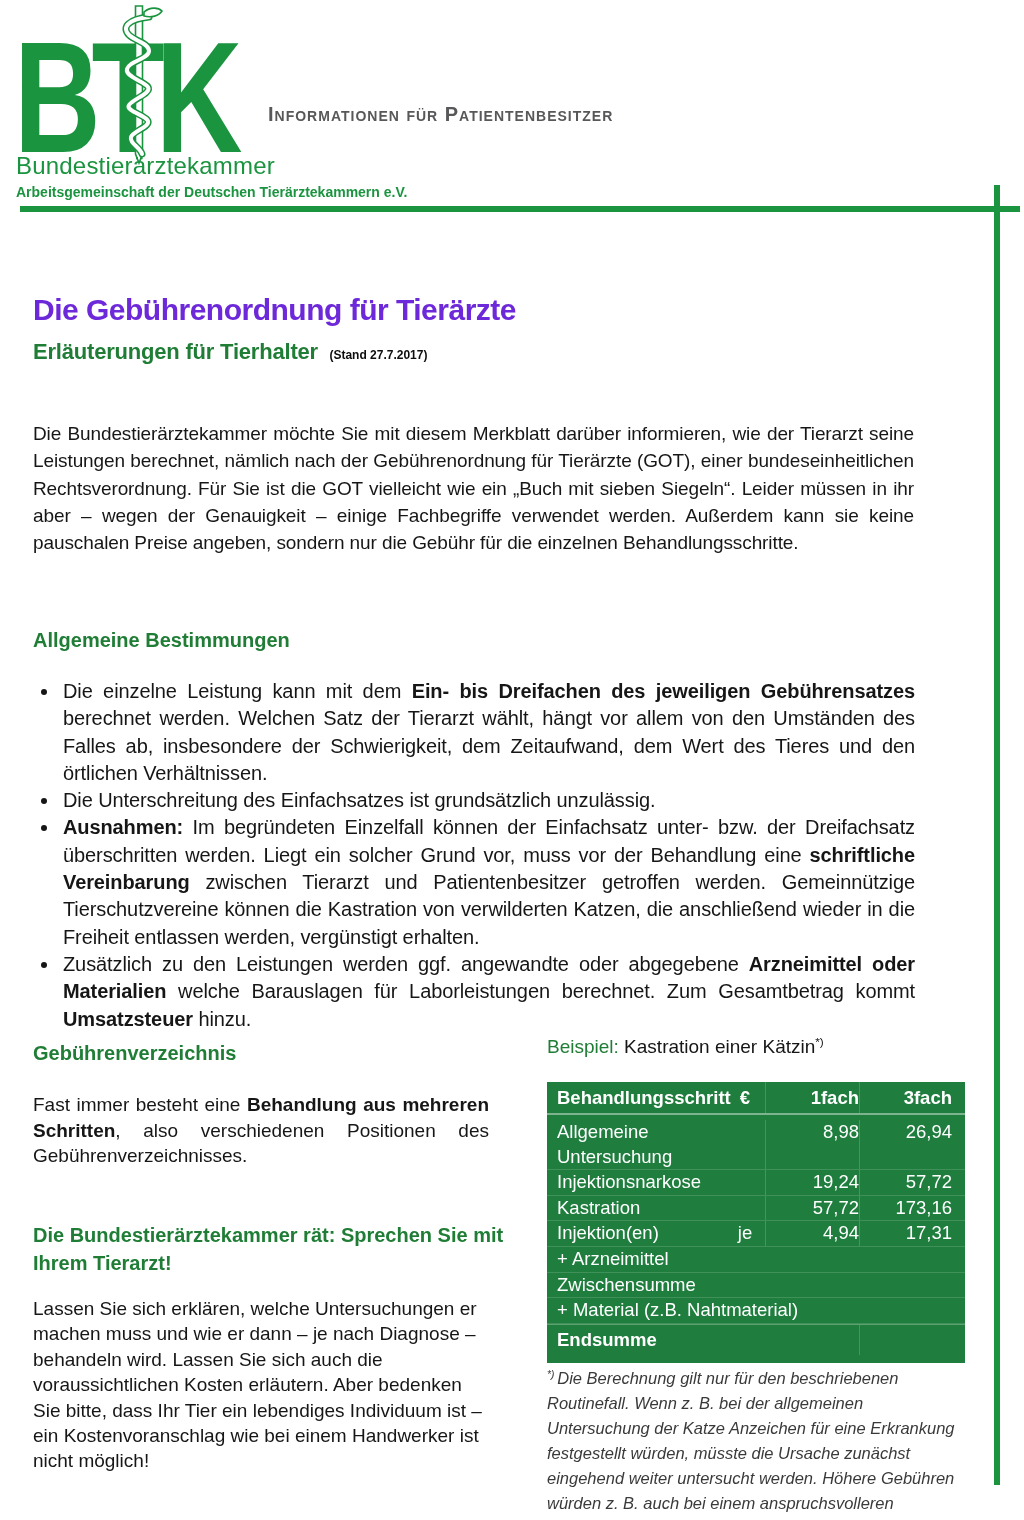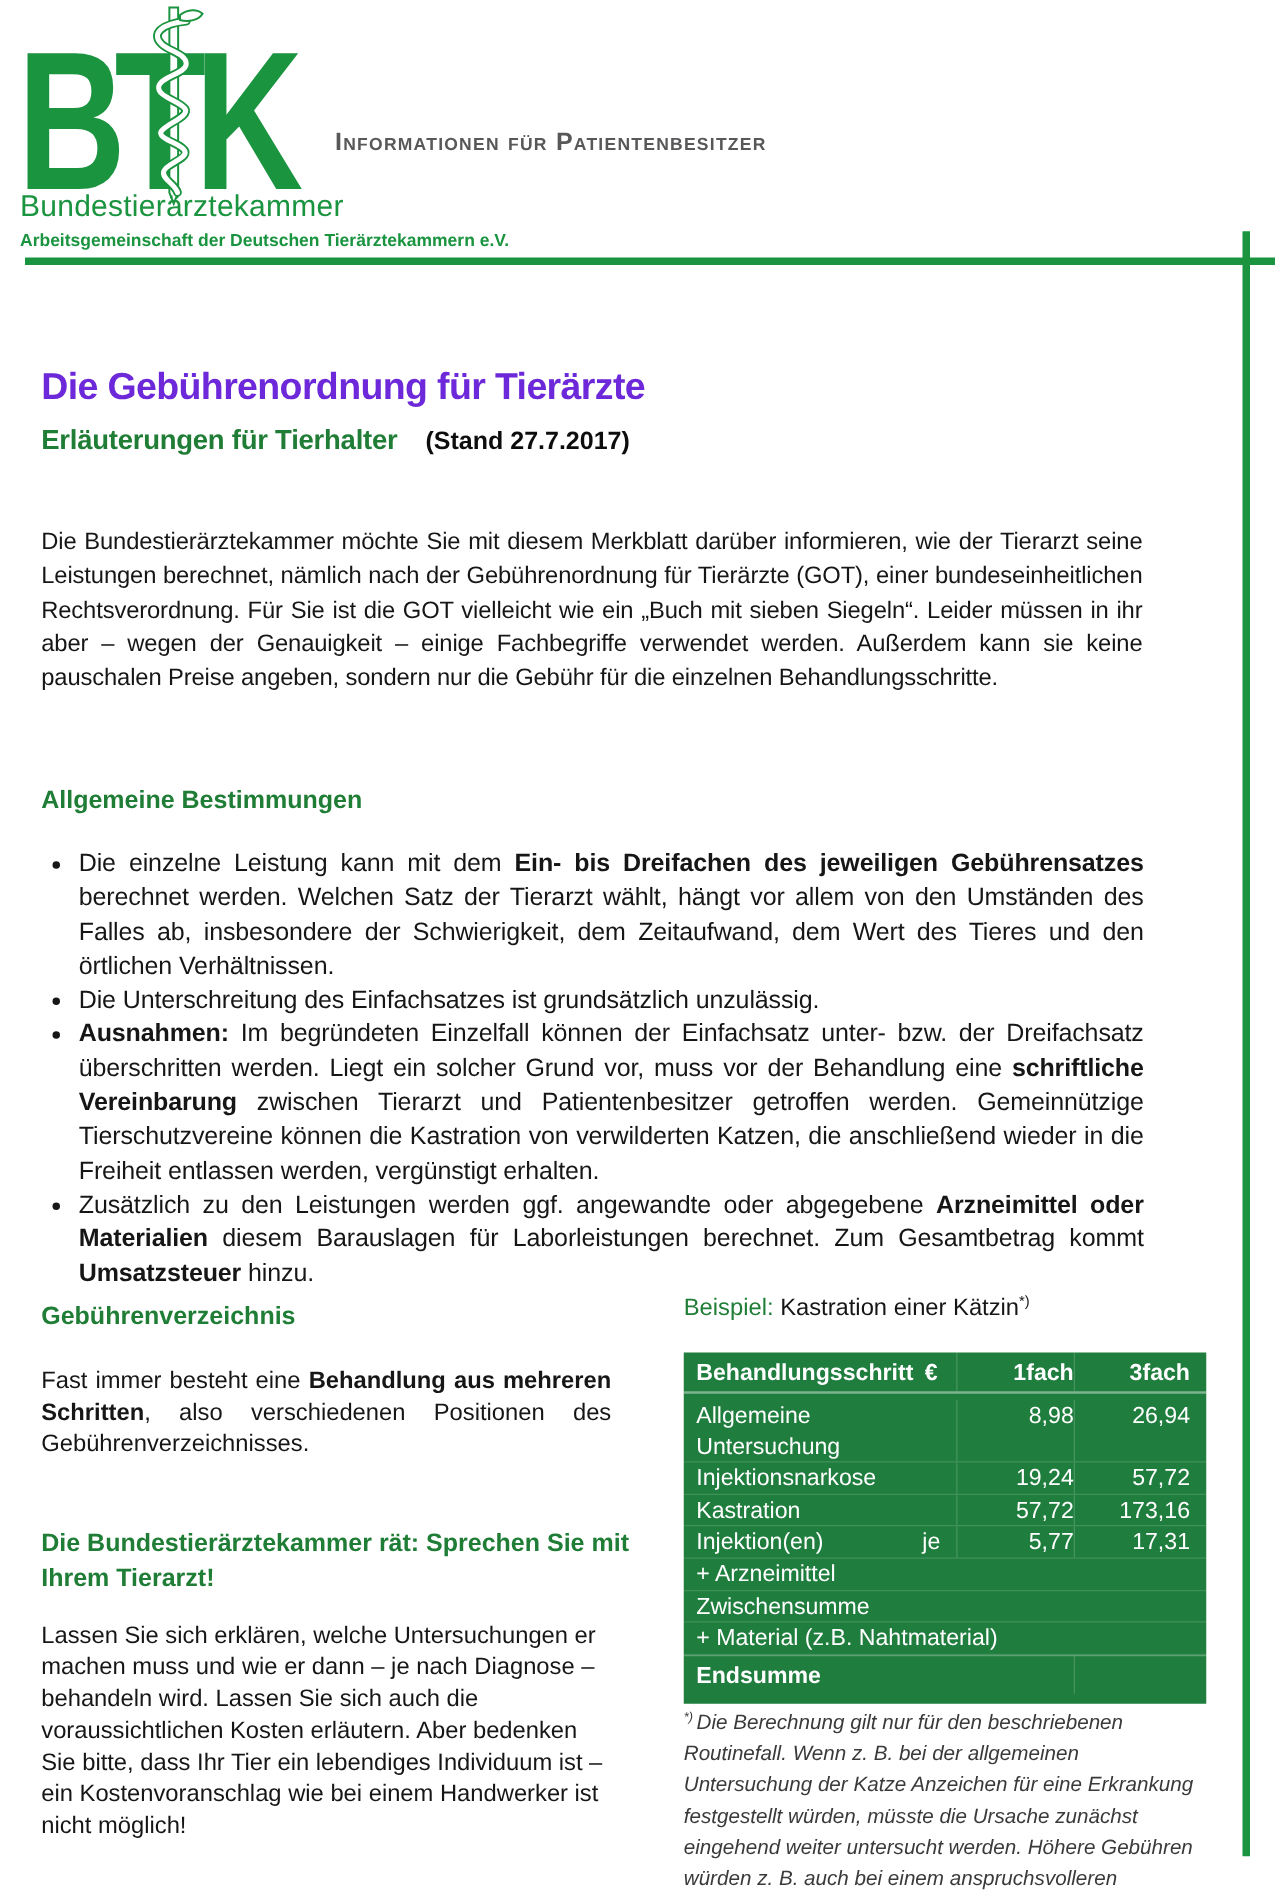--- a/index.html
+++ b/index.html
@@ -29,21 +29,21 @@
     font-size:20px;font-weight:bold;color:var(--header-gray);
     font-variant:small-caps;letter-spacing:1px;white-space:nowrap;
   }
   .rule-h{position:absolute;left:20px;top:206px;width:1000px;height:6px;background:var(--brand-green);}
   .rule-v{position:absolute;left:994px;top:185px;width:6px;height:1300px;background:var(--brand-green);}
 
   
   .title{position:absolute;left:33px;top:293px;font-size:30px;font-weight:bold;letter-spacing:-0.5px;color:#6d28d9;white-space:nowrap;}
   .subtitle{position:absolute;left:33px;top:339px;white-space:nowrap;}
   .subtitle .sub-green{font-size:22px;font-weight:bold;color:var(--heading-green);letter-spacing:-0.2px;}
-  .subtitle .sub-note{font-size:20px;font-weight:bold;color:#0d0d0d;margin-left:18px;}
+  .subtitle .sub-note{font-size:12px;font-weight:bold;color:#0d0d0d;margin-left:7px;}
 
   
   .intro{position:absolute;left:33px;top:420px;width:881px;text-align:justify;
          font-size:19px;line-height:27.3px;letter-spacing:-0.1px;}
   .h-green{position:absolute;font-size:20px;font-weight:bold;color:var(--heading-green);}
   .h-allgemein{left:33px;top:629px;}
   .bullets{position:absolute;left:33px;top:678px;width:882px;margin:0;padding:0 0 0 27px;
            text-align:justify;font-size:20px;line-height:27.3px;letter-spacing:-0.1px;}
   .bullets li{margin:0;padding-left:3px;}
 
@@ -102,21 +102,21 @@
     <span class="sub-note">(Stand 27.7.2017)</span>
   </div>
 
   <div class="intro">Die Bundestierärztekammer möchte Sie mit diesem Merkblatt darüber informieren, wie der Tierarzt seine Leistungen berechnet, nämlich nach der Gebührenordnung für Tierärzte (GOT), einer bundeseinheitlichen Rechtsverordnung. Für Sie ist die GOT vielleicht wie ein „Buch mit sieben Siegeln“. Leider müssen in ihr aber – wegen der Genauigkeit – einige Fachbegriffe verwendet werden. Außerdem kann sie keine pauschalen Preise angeben, sondern nur die Gebühr für die einzelnen Behandlungsschritte.</div>
 
   <div class="h-green h-allgemein">Allgemeine Bestimmungen</div>
   <ul class="bullets">
     <li><span>Die einzelne Leistung kann mit dem </span><span class="rb">Ein- bis Dreifachen des jeweiligen Gebührensatzes</span><span> berechnet werden. Welchen Satz der Tierarzt wählt, hängt vor allem von den Umständen des Falles ab, insbesondere der Schwierigkeit, dem Zeitaufwand, dem Wert des Tieres und den örtlichen Verhältnissen.</span></li>
     <li><span>Die Unterschreitung des Einfachsatzes ist grundsätzlich unzulässig.</span></li>
     <li><span class="rb">Ausnahmen:</span><span> Im begründeten Einzelfall können der Einfachsatz unter- bzw. der Dreifachsatz überschritten werden. Liegt ein solcher Grund vor, muss vor der Behandlung eine </span><span class="rb">schriftliche Vereinbarung</span><span> zwischen Tierarzt und Patientenbesitzer getroffen werden. Gemeinnützige Tierschutzvereine können die Kastration von verwilderten Katzen, die anschließend wieder in die Freiheit entlassen werden, vergünstigt erhalten.</span></li>
-    <li><span>Zusätzlich zu den Leistungen werden ggf. angewandte oder abgegebene </span><span class="rb">Arzneimittel oder Materialien</span><span> diesem Barauslagen für Laborleistungen berechnet. Zum Gesamtbetrag kommt </span><span class="rb">Umsatzsteuer</span><span> hinzu.</span></li>
+    <li><span>Zusätzlich zu den Leistungen werden ggf. angewandte oder abgegebene </span><span class="rb">Arzneimittel oder Materialien</span><span> welche Barauslagen für Laborleistungen berechnet. Zum Gesamtbetrag kommt </span><span class="rb">Umsatzsteuer</span><span> hinzu.</span></li>
   </ul>
 
   <div class="h-green h-verzeichnis">Gebührenverzeichnis</div>
   <div class="p-left1"><span>Fast immer besteht eine </span><span class="rb">Behandlung aus mehreren Schritten</span><span>, also verschiedenen Positionen des Gebührenverzeichnisses.</span></div>
   <div class="h-green h-advice">Die Bundestierärztekammer rät: Sprechen Sie mit Ihrem Tierarzt!</div>
   <div class="p-left2">Lassen Sie sich erklären, welche Untersuchungen er machen muss und wie er dann – je nach Diagnose – behandeln wird. Lassen Sie sich auch die voraussichtlichen Kosten erläutern. Aber bedenken Sie bitte, dass Ihr Tier ein lebendiges Individuum ist – ein Kostenvoranschlag wie bei einem Handwerker ist nicht möglich!</div>
 
   <div class="example-line"><span class="rg">Beispiel:</span><span> Kastration einer Kätzin</span><sup>*)</sup></div>
 
   <div class="fee-table">
@@ -141,21 +141,21 @@
       </div>
       <div class="trow vals">
         <div class="c-label">Kastration</div>
         <div class="c-unit"></div>
         <div class="c-v1">57,72</div>
         <div class="c-v3">173,16</div>
       </div>
       <div class="trow vals">
         <div class="c-label">Injektion(en)</div>
         <div class="c-unit">je</div>
-        <div class="c-v1">5,77</div>
+        <div class="c-v1">4,94</div>
         <div class="c-v3">17,31</div>
       </div>
       <div class="trow span">
         <div class="c-label">+ Arzneimittel</div>
       </div>
       <div class="trow span">
         <div class="c-label">Zwischensumme</div>
       </div>
       <div class="trow span">
         <div class="c-label">+ Material (z.B. Nahtmaterial)</div>

